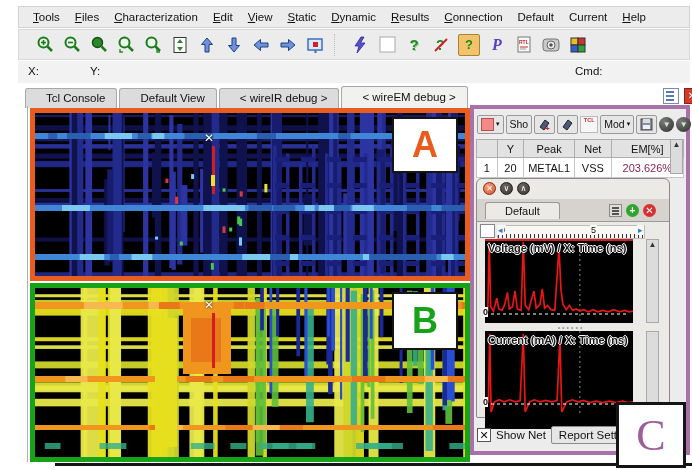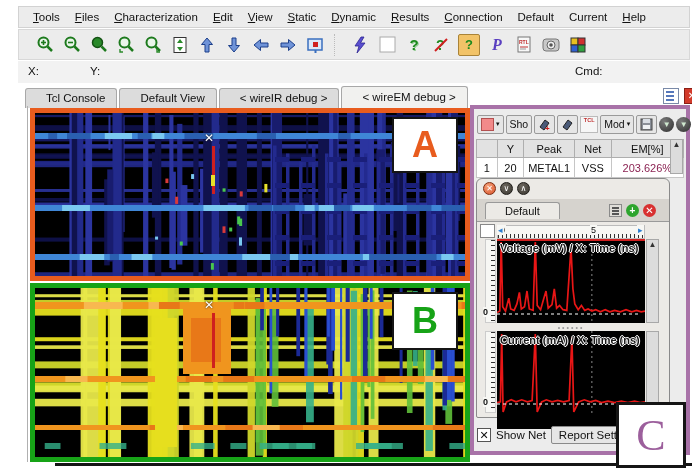--- a/index.html
+++ b/index.html
@@ -90,21 +90,21 @@
     border:1px solid #bbb;box-sizing:border-box;
     background-image:repeating-linear-gradient(90deg,#333 0 1px,transparent 1px 4px);
     background-size:100% 4px;background-repeat:no-repeat;background-position:0 bottom;}
   .ruler span{position:absolute;top:-1px;font-size:9px;background:#f7f7f4;padding:0 1px;}
   .rarrow{position:absolute;top:3px;font-size:8px;color:#2a7fd0;}
   .cornerbox{position:absolute;left:3px;top:45px;width:15px;height:14px;background:#fff;border:1px solid #888;box-sizing:border-box;}
   .vruler{position:absolute;left:8px;width:11px;background:#f7f7f4;border:1px solid #ccc;box-sizing:border-box;
     background-image:repeating-linear-gradient(180deg,#333 0 1px,transparent 1px 5px);
     background-size:4px 100%;background-position:right 0;background-repeat:no-repeat;}
   .zerolab{position:absolute;left:6px;font-size:9px;font-weight:bold;background:#f7f7f4;z-index:3;}
-  .plot{position:absolute;left:20px;width:148px;background:#000;}
+  .plot{position:absolute;left:8px;width:148px;background:#000;}
   .plot-label{position:absolute;left:3px;top:3px;font-size:11px;font-weight:bold;color:#1a1a1a;
     text-shadow:-1px 0 #fff,1px 0 #fff,0 -1px #fff,0 1px #fff;white-space:nowrap;}
   .pscroll{position:absolute;left:169px;width:13px;background:#dcdcdc;border:1px solid #a8a8a8;
     box-sizing:border-box;font-size:8px;color:#333;text-align:center;}
   .wf-divider{position:absolute;left:20px;width:148px;height:8px;background:#ECEAE6;
     display:flex;align-items:center;justify-content:center;color:#999;font-size:7px;letter-spacing:2px;}
   
   .c-footer{position:absolute;left:3px;top:317px;display:flex;align-items:center;gap:5px;font-size:11.5px;}
   .cbx{width:12px;height:12px;background:#fff;border:1px solid #555;display:flex;align-items:center;
     justify-content:center;font-size:11px;font-weight:bold;line-height:1;}

